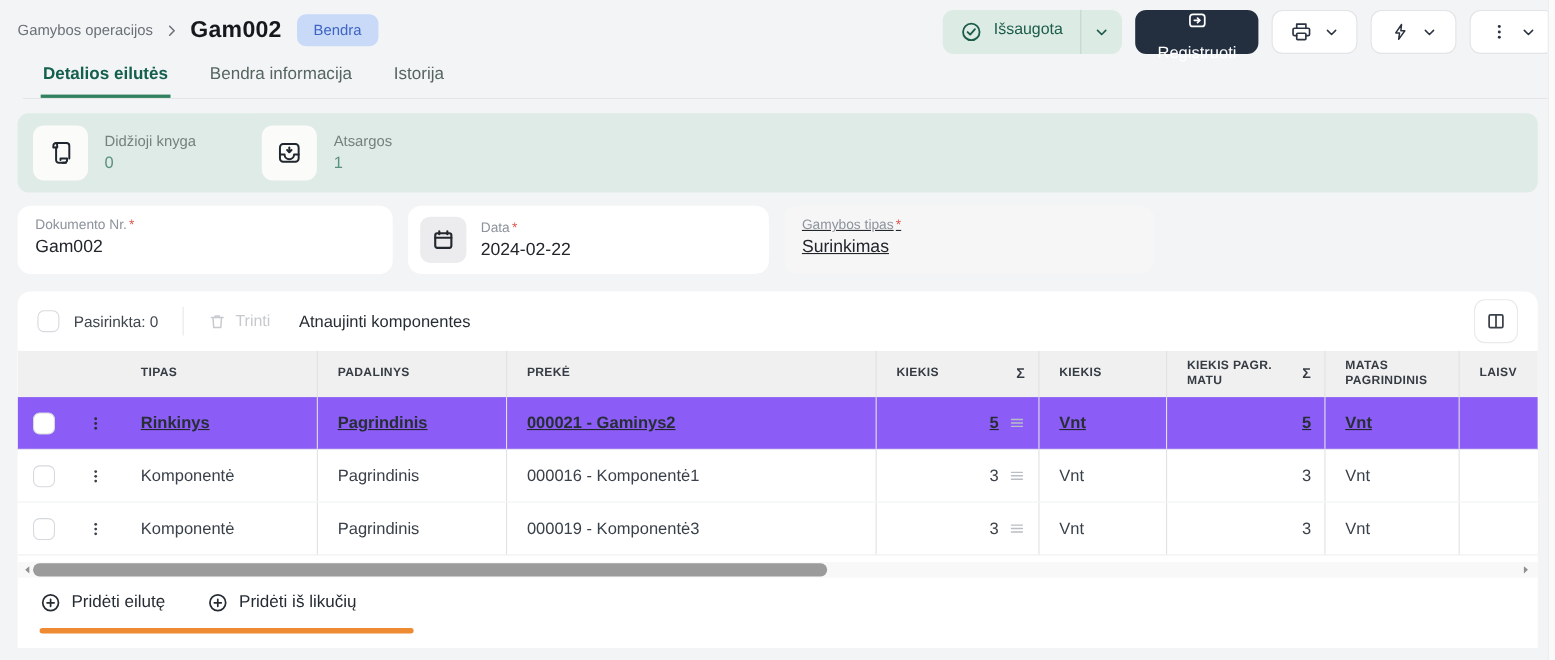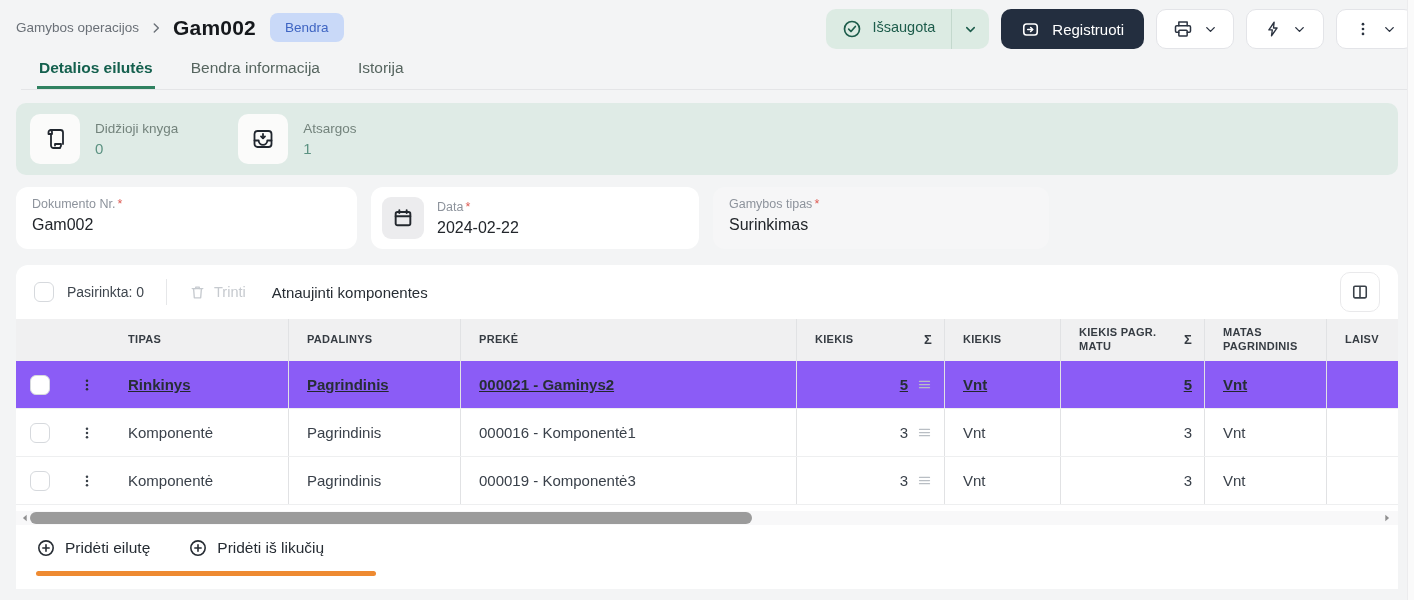--- a/index.html
+++ b/index.html
@@ -17,40 +17,40 @@
   .crumb-link { font-size:13.5px; color:#6a7077; cursor:pointer; }
   .crumb-chev { margin:0 10px; color:#6a7077; }
   .doc-title { font-size:21px; font-weight:700; color:#15181c; letter-spacing:.2px; }
   .badge-new { margin-left:14px; background:#c9d9f8; color:#3e64c2; font-size:13.5px; padding:7px 15px; border-radius:8px; }
 
   .actions { display:flex; gap:12px; align-items:center; }
   .btn { height:40px; border-radius:10px; display:flex; align-items:center; cursor:pointer; }
   .btn-saved { background:#dcebe3; color:#1d5c4b; }
   .btn-saved-main { display:flex; align-items:flex-start; gap:10px; padding:0 16px; font-size:14.5px; }
   .btn-saved-split { width:38px; height:100%; display:flex; align-items:center; justify-content:center; border-left:1px solid #c3d8cd; }
-  .btn-register { background:#232e3f; color:#ffffff; padding:0 20px; gap:12px; font-size:15px; }
+  .btn-register { background:#232e3f; color:#ffffff; padding:0 20px; gap:12px; font-size:15px;flex-direction:column; }
   .btn-icon { background:#ffffff; border:1px solid #e3e4e8; color:#2b3340; padding:0 12px; gap:10px; width:78px; justify-content:center; }
 
   
   .tabs { display:flex; gap:34px; padding:0 16px; border-bottom:1px solid #e4e5e7;margin-left:21px; }
   .tab { font-size:15.5px; color:#56655f; padding:7px 2px 9px; border-bottom:3px solid transparent; cursor:pointer; }
   .tab.active { color:#14604e; font-weight:700; border-bottom-color:#2f8160; }
 
   
   .stats-panel { margin:13px 16px 0; height:72px; background:#dfebe6; border-radius:10px; display:flex; align-items:center; padding:0 14px; gap:60px; }
   .stat { display:flex; align-items:center; gap:15px; }
   .stat-tile { width:50px; height:50px; background:#fbfbfa; border-radius:10px; display:flex; align-items:center; justify-content:center; color:#20262e; }
   .stat-label { font-size:13.5px; color:#73837c; }
   .stat-value { font-size:15px; color:#5c9282; margin-top:4px; }
 
   
   .fields-row { margin:12px 16px 0; display:flex; gap:14px; height:62px; }
   .field-card { background:#ffffff; border-radius:12px; padding:10px 16px; width:341px; }
   .field-card.with-icon { display:flex; align-items:center; gap:13px; padding:10px 11px; width:328px; }
-  .field-card.disabled { background:#f6f6f7; width:336px; }
+  .field-card.disabled { background:#f6f6f7; width:336px;text-decoration:underline; }
   .icon-tile { width:42px; height:42px; background:#ececee; border-radius:9px; display:flex; align-items:center; justify-content:center; color:#23282e; flex:none; }
   .f-label { font-size:12.5px; color:#8d939c; }
   .f-req { color:#dd5a52; margin-left:2px; }
   .f-value { font-size:16px; color:#22262b; margin-top:5px; }
 
   
   .table-panel { margin:16px 0 0 16px; width:1382px; height:324px; background:#ffffff; border-radius:12px 12px 0 0; overflow:hidden; position:relative; }
   .tbl-toolbar { height:54px; display:flex; align-items:center; padding:0 18px; }
   .cb { width:20px; height:20px; border:1.5px solid #d6d9dd; border-radius:6px; background:#fff; cursor:pointer; flex:none; }
   .sel-label { font-size:14px; color:#3f464e; margin-left:13px; }

